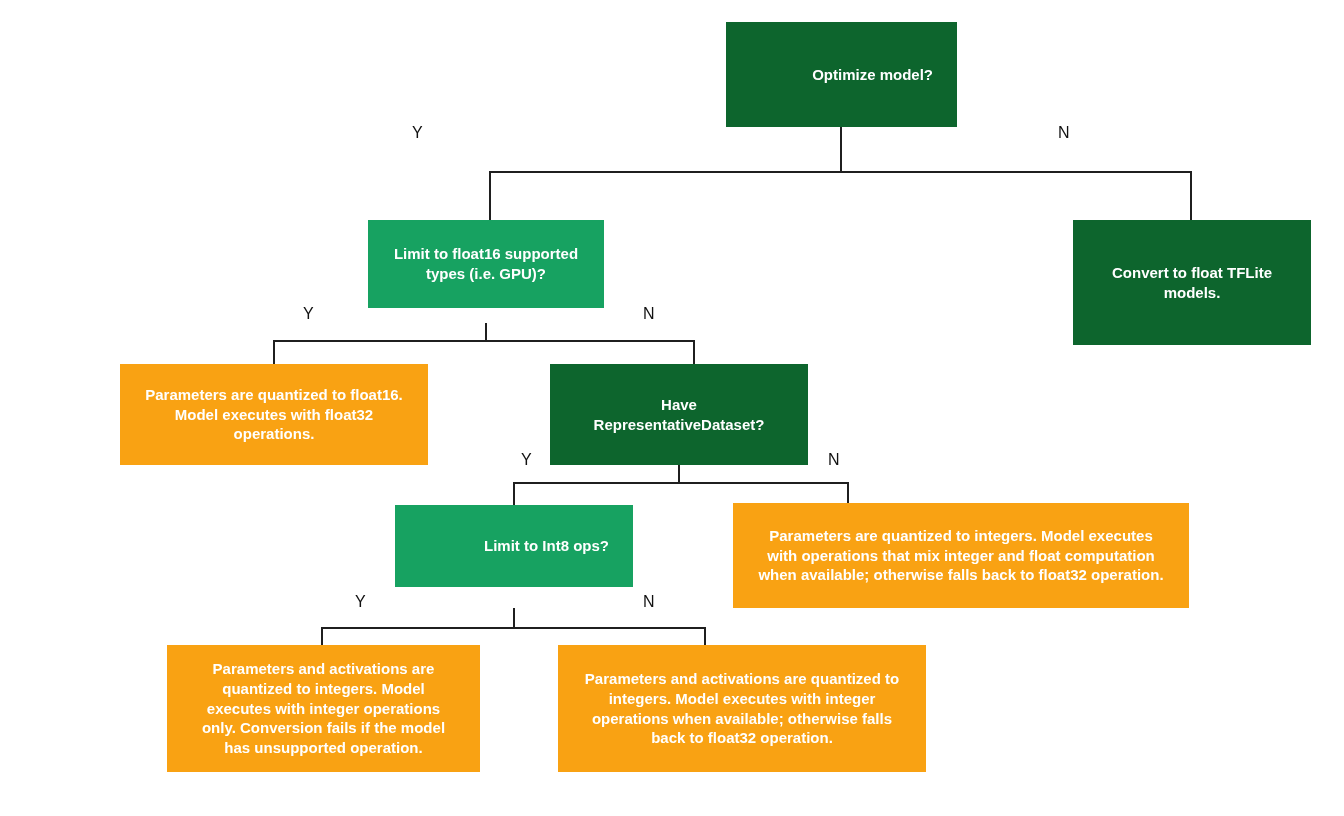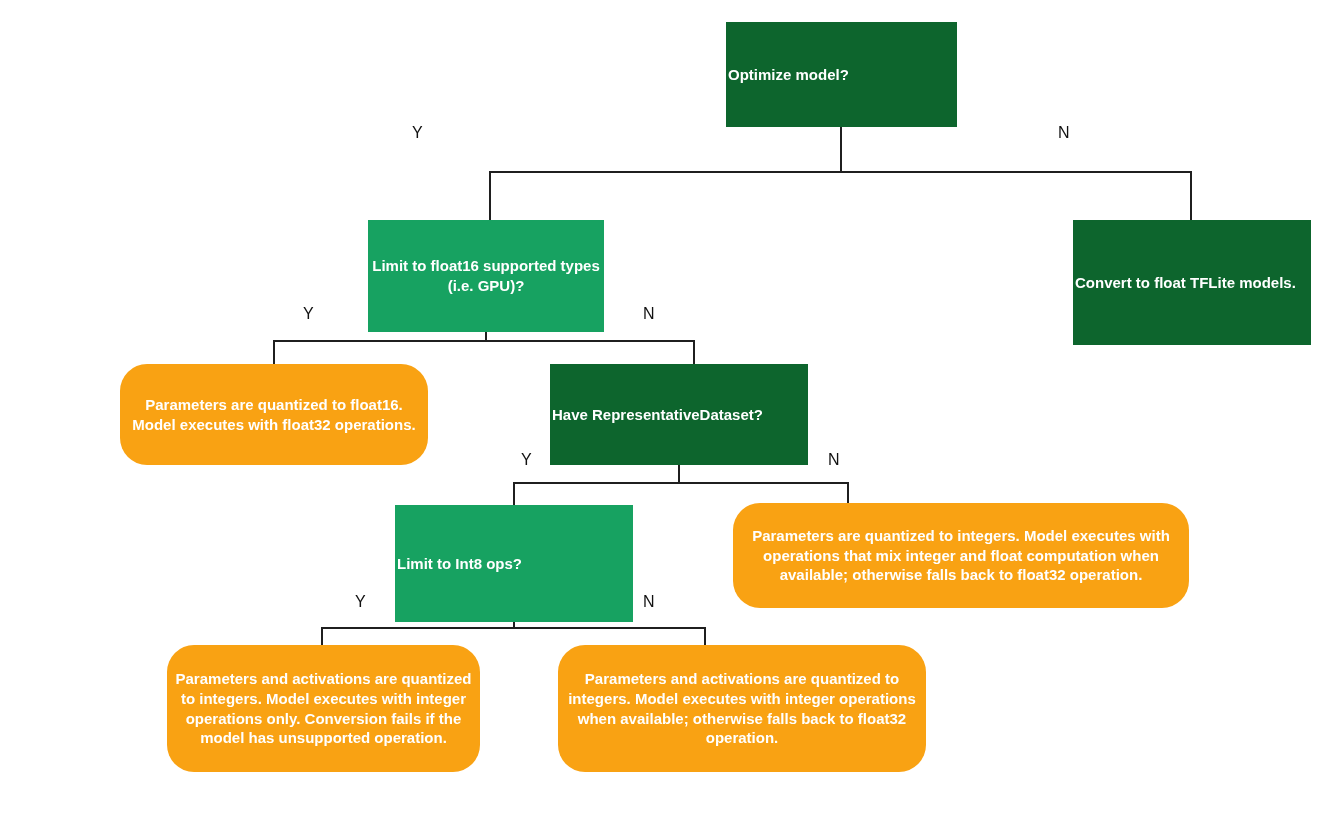--- a/index.html
+++ b/index.html
@@ -15,32 +15,32 @@
     width:1344px;
     height:816px;
     background:#ffffff;
     font-family:"Liberation Sans", sans-serif;
     overflow:hidden;
   }
   .node{
     position:absolute;
     display:flex;
     align-items:center;
-    justify-content:flex-start;
+    justify-content:flex-end;
     text-align:center;
     color:#ffffff;
     font-weight:bold;
     font-size:15px;
     line-height:1.33;
-    padding:8px 2px;
+    padding:8px 24px;
     box-sizing:border-box;
   }
   .node.dark{background:var(--dark-green);}
   .node.green{background:var(--green);}
-  .node.orange{background:var(--orange);border-radius:27px;}
+  .node.orange{background:var(--orange);}
   .line{
     position:absolute;
     background:var(--line);
   }
   .edge-label{
     position:absolute;
     color:var(--label);
     font-size:16px;
     font-weight:400;
   }
@@ -75,37 +75,37 @@
   <div class="line" style="left:321px;top:627px;width:384px;height:1.5px;"></div>
   <div class="line" style="left:321px;top:627px;width:1.5px;height:18px;"></div>
   <div class="line" style="left:704px;top:627px;width:1.5px;height:18px;"></div>
   <div class="edge-label" style="left:355px;top:593px;">Y</div>
   <div class="edge-label" style="left:643px;top:593px;">N</div>
 
   <div class="node dark" style="left:726px;top:22px;width:231px;height:105px;">
     <span>Optimize model?</span>
   </div>
 
-  <div class="node green" style="left:368px;top:220px;width:236px;height:112px;">
+  <div class="node green" style="left:368px;top:220px;width:236px;height:88px;">
     <span>Limit to float16 supported types (i.e. GPU)?</span>
   </div>
 
   <div class="node dark" style="left:1073px;top:220px;width:238px;height:125px;">
     <span>Convert to float TFLite models.</span>
   </div>
 
   <div class="node orange" style="left:120px;top:364px;width:308px;height:101px;">
     <span>Parameters are quantized to float16. Model executes with float32 operations.</span>
   </div>
 
   <div class="node dark" style="left:550px;top:364px;width:258px;height:101px;">
     <span>Have RepresentativeDataset?</span>
   </div>
 
-  <div class="node green" style="left:395px;top:505px;width:238px;height:117px;">
+  <div class="node green" style="left:395px;top:505px;width:238px;height:82px;">
     <span>Limit to Int8 ops?</span>
   </div>
 
   <div class="node orange" style="left:733px;top:503px;width:456px;height:105px;">
     <span>Parameters are quantized to integers. Model executes with operations that mix integer and float computation when available; otherwise falls back to float32 operation.</span>
   </div>
 
   <div class="node orange" style="left:167px;top:645px;width:313px;height:127px;">
     <span>Parameters and activations are quantized to integers. Model executes with integer operations only. Conversion fails if the model has unsupported operation.</span>
   </div>

